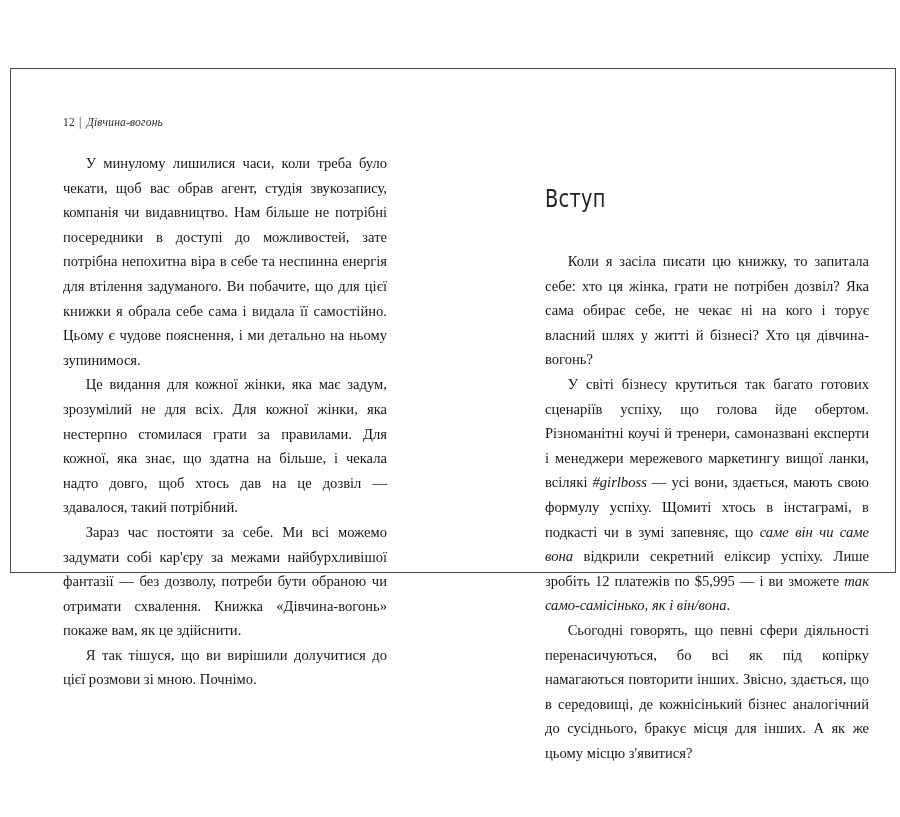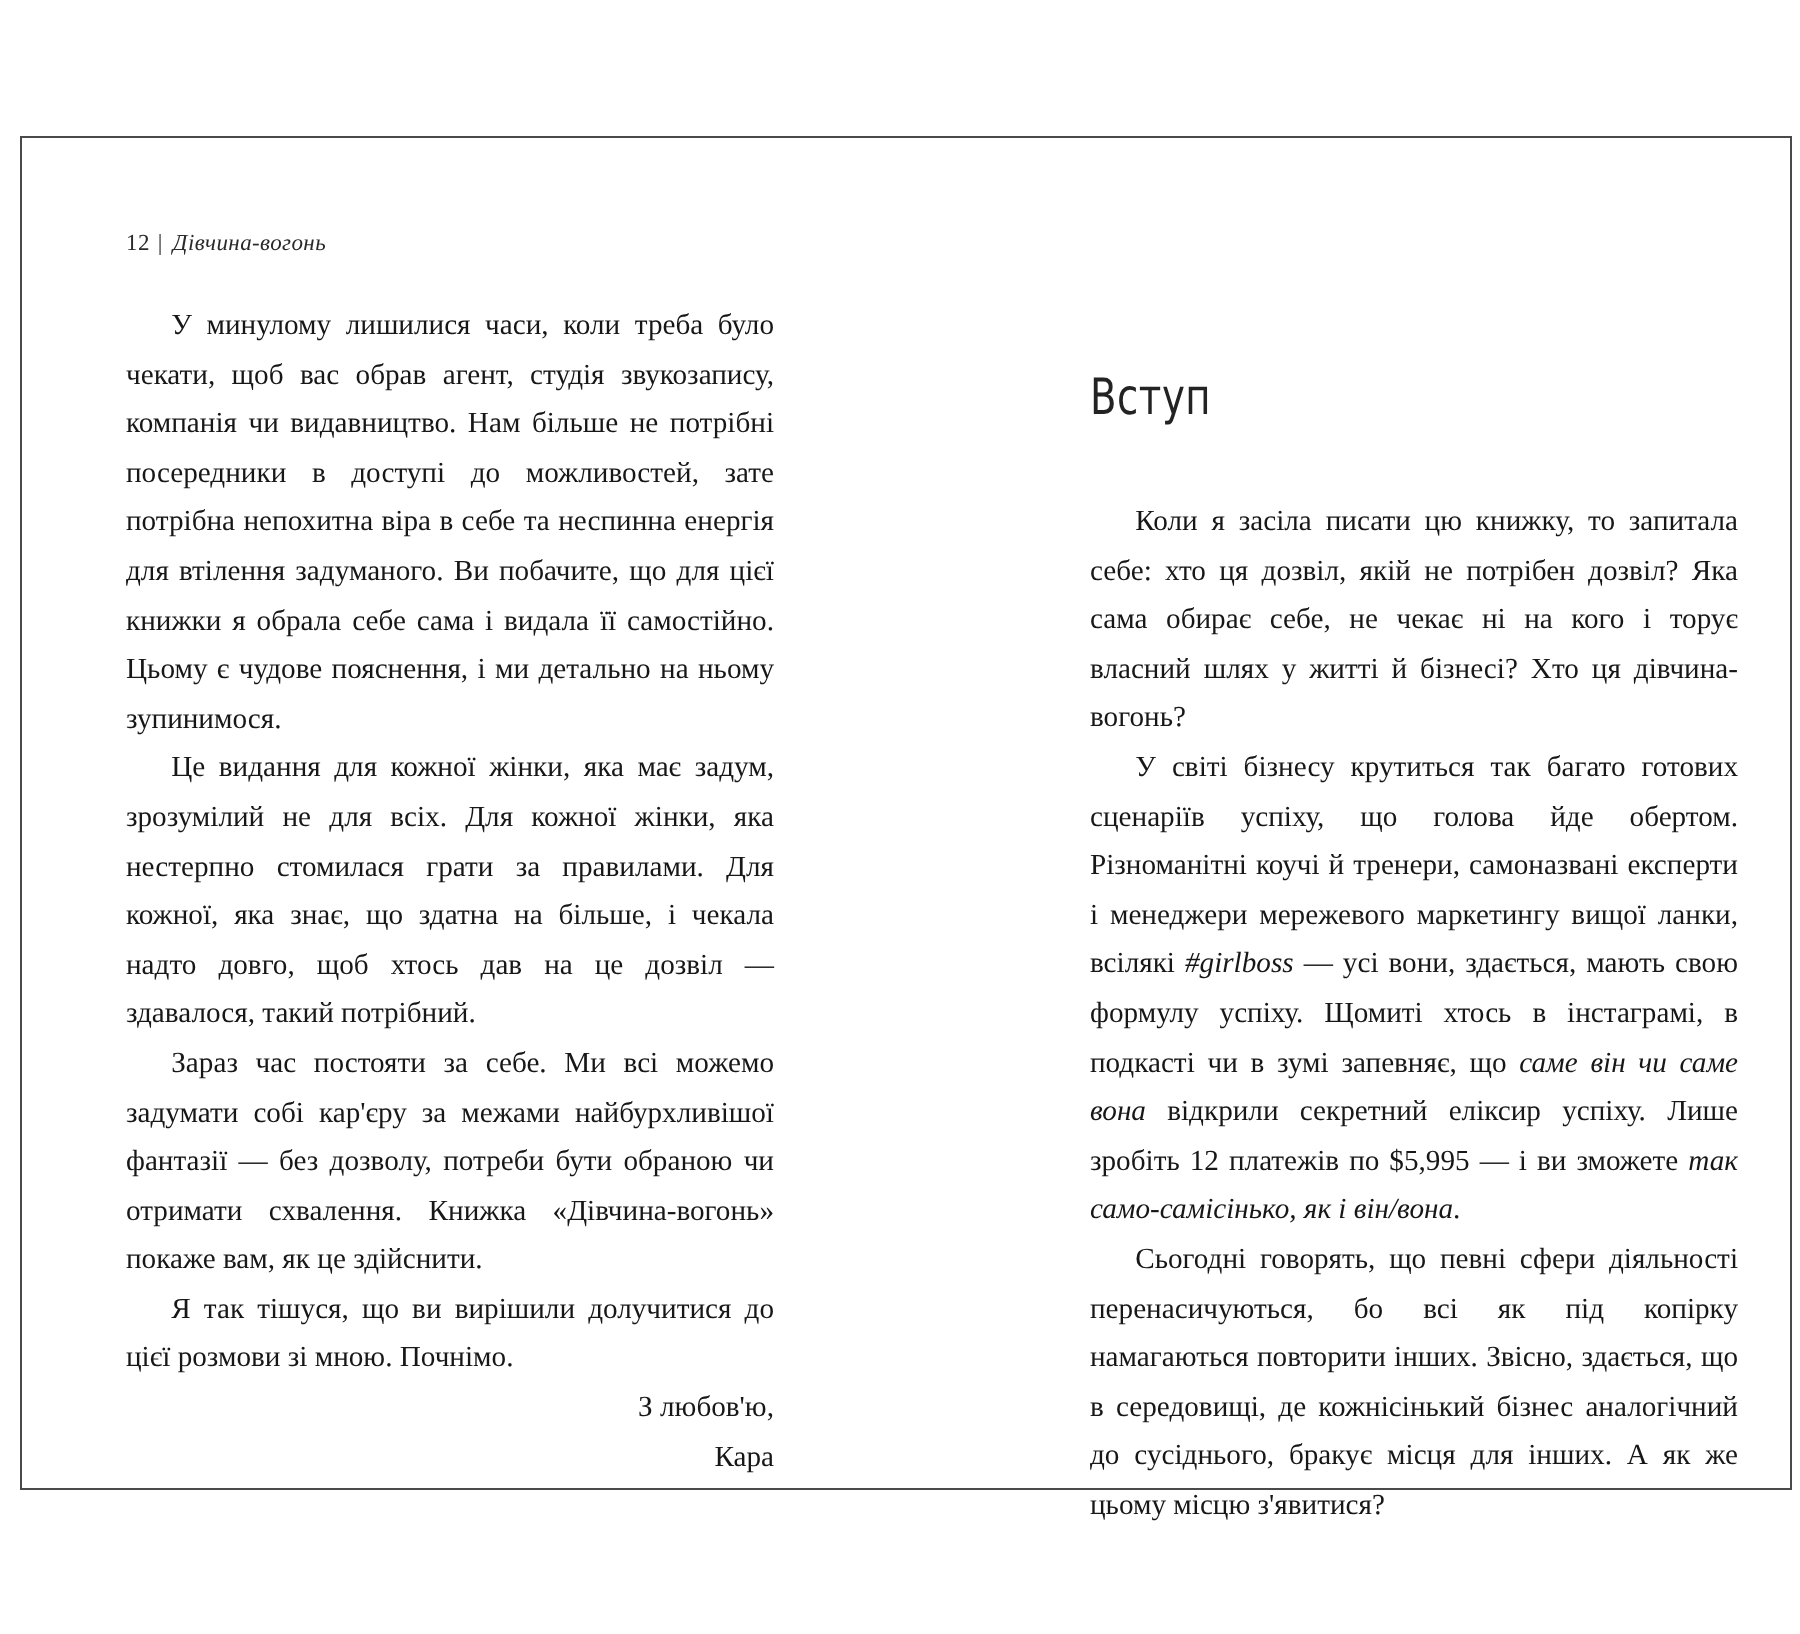--- a/index.html
+++ b/index.html
@@ -13,21 +13,21 @@
     font-family: "Liberation Serif", "DejaVu Serif", serif;
     color: #1b1b1b;
     overflow: hidden;
   }
 
   #spread {
     position: absolute;
     left: 10px;
     top: 68px;
     width: 886px;
-    height: 677px;
+    height: 505px;
     background: #ffffff;
     border: 1px solid #4a4a4a;
     box-sizing: border-box;
     padding-left: 48px;
   }
 
   
   #page-left {
     position: absolute;
     left: 0;
@@ -122,33 +122,29 @@
     <div class="running-head">
       <span class="folio">12</span><span class="sep">|</span><span class="bt">Дівчина-вогонь</span>
     </div>
 
     <div class="col" id="left-col">
       <p>У минулому лишилися часи, коли треба було чекати, щоб вас обрав агент, студія звукозапису, компанія чи видавництво. Нам більше не потрібні посередники в доступі до можливостей, зате потрібна непохитна віра в себе та неспинна енергія для втілення задуманого. Ви побачите, що для цієї книжки я обрала себе сама і видала її самостійно. Цьому є чудове пояснення, і ми детально на ньому зупинимося.</p>
       <p>Це видання для кожної жінки, яка має задум, зрозумілий не для всіх. Для кожної жінки, яка нестерпно стомилася грати за правилами. Для кожної, яка знає, що здатна на більше, і чекала надто довго, щоб хтось дав на це дозвіл — здавалося, такий потрібний.</p>
       <p>Зараз час постояти за себе. Ми всі можемо задумати собі кар'єру за межами найбурхливішої фантазії — без дозволу, потреби бути обраною чи отримати схвалення. Книжка «Дівчина-вогонь» покаже вам, як це здійснити.</p>
       <p>Я так тішуся, що ви вирішили долучитися до цієї розмови зі мною. Почнімо.</p>
 
-      <p class="signoff noindent">
-        <span class="line">З любов'ю,</span>
-        <span class="line">Кара</span>
-      </p>
     </div>
   </div>
 
   <div id="page-right">
 
     <div class="chapter-title">Вступ</div>
 
     <div class="col" id="right-col">
-      <p>Коли я засіла писати цю книжку, то запитала себе: хто ця дозвіл, якій не потрібен дозвіл? Яка сама обирає себе, не чекає ні на кого і торує власний шлях у житті й бізнесі? Хто ця дівчина-вогонь?</p>
+      <p>Коли я засіла писати цю книжку, то запитала себе: хто ця жінка, грати не потрібен дозвіл? Яка сама обирає себе, не чекає ні на кого і торує власний шлях у житті й бізнесі? Хто ця дівчина-вогонь?</p>
 
       <p><span>У світі бізнесу крутиться так багато готових сценаріїв успіху, що голова йде обертом. Різноманітні коучі й тренери, самоназвані експерти і менеджери мережевого маркетингу вищої ланки, всілякі </span><em>#girlboss</em><span> — усі вони, здається, мають свою формулу успіху. Щомиті хтось в інстаграмі, в подкасті чи в зумі запевняє, що </span><em>саме він чи саме вона</em><span> відкрили секретний еліксир успіху. Лише зробіть 12 платежів по $5,995 — і ви зможете </span><em>так само-самісінько, як і він/вона</em><span>.</span></p>
 
       <p>Сьогодні говорять, що певні сфери діяльності перенасичуються, бо всі як під копірку намагаються повторити інших. Звісно, здається, що в середовищі, де кожнісінький бізнес аналогічний до сусіднього, бракує місця для інших. А як же цьому місцю з'явитися?</p>
     </div>
   </div>
 
 </div>
 
 </body></html>

